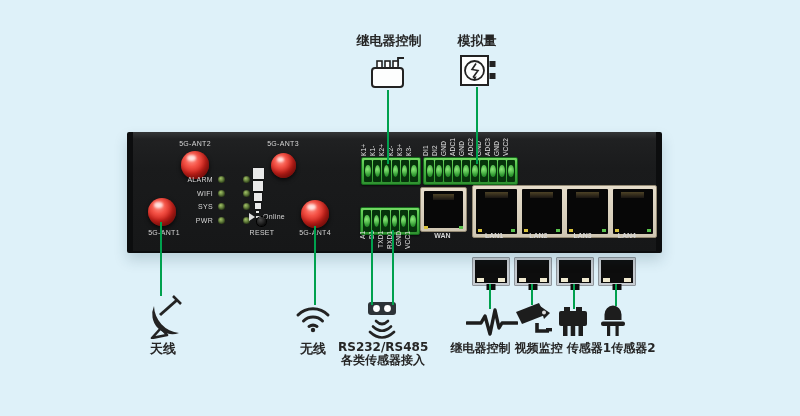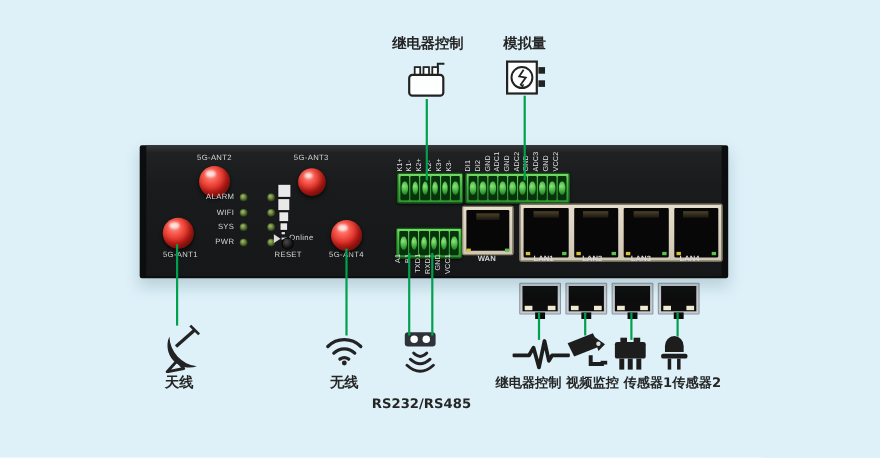--- a/index.html
+++ b/index.html
@@ -275,21 +275,22 @@
   <div class="abs" style="left:365px;top:301px;">
     <svg width="34" height="42" viewBox="0 0 34 42">
       <rect x="3" y="1" width="28" height="13" rx="3" fill="#2d3338"></rect>
       <circle cx="11.5" cy="7.5" r="3.4" fill="#ffffff"></circle>
       <circle cx="22.5" cy="7.5" r="3.4" fill="#ffffff"></circle>
       <path d="M11,20 Q17,26 23,20" fill="none" stroke="#232323" stroke-width="2.6" stroke-linecap="round"></path>
       <path d="M8,25.5 Q17,34 26,25.5" fill="none" stroke="#232323" stroke-width="2.6" stroke-linecap="round"></path>
       <path d="M5,31 Q17,42 29,31" fill="none" stroke="#232323" stroke-width="2.6" stroke-linecap="round"></path>
     </svg>
   </div>
-  <div class="abs lbl lbl-sm" style="left:338px;top:361px;width:90px;">RS232/RS485</div>
+  <div class="abs lbl lbl-sm" style="left:338px;top:341px;width:90px;">RS232/RS485</div>
+  <div class="abs lbl lbl-sm" style="left:333px;top:354px;width:100px;">各类传感器接入</div>
 
   <div class="abs rjicon" style="left:472px;top:257px;width:36px;height:27px;">
     <div class="in"></div>
       <span class="l1"></span>
       <span class="l2"></span>
       <span class="tab"></span>
     </div>
   <div class="abs rjicon" style="left:514px;top:257px;width:36px;height:27px;">
     <div class="in"></div>
       <span class="l1"></span>

